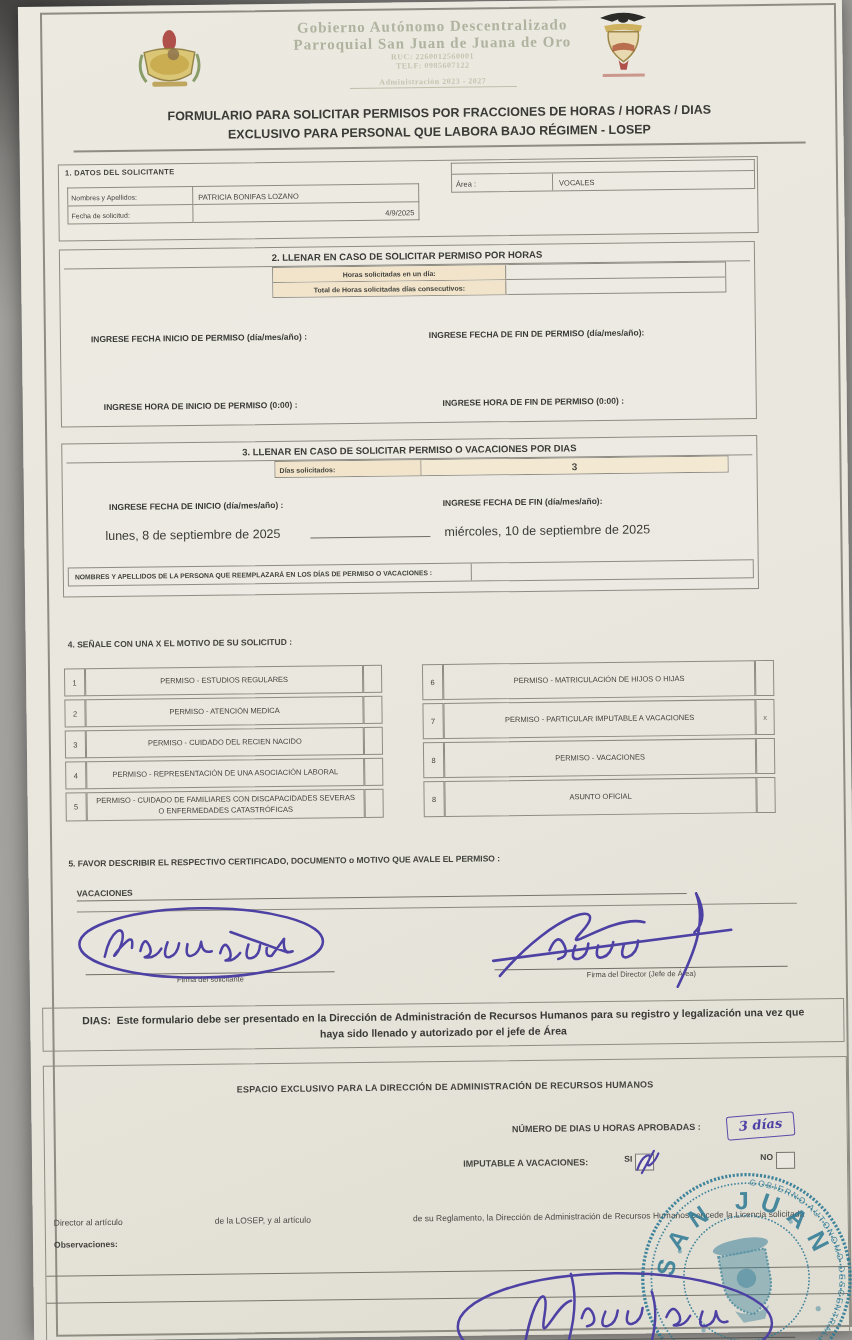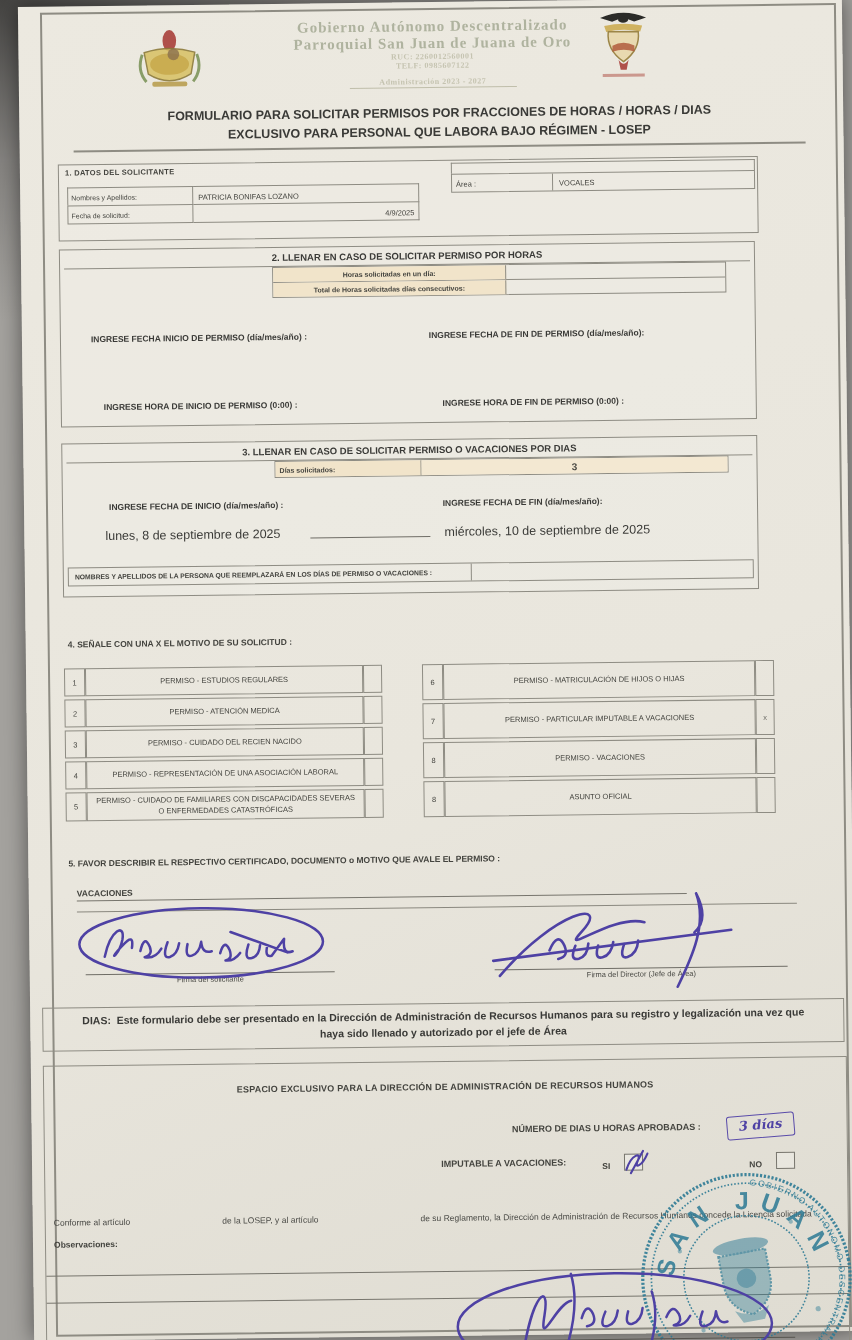--- a/index.html
+++ b/index.html
@@ -107,21 +107,21 @@
   .rrhh-head{font-size:9px;font-weight:bold;text-align:center;margin-top:20px;letter-spacing:.2px;}
   .apr-row{display:flex;justify-content:flex-end;align-items:center;margin:26px 52px 0 0;}
   .apr-lab{font-size:9px;font-weight:bold;}
   .apr-box{margin-left:26px;width:66px;height:22px;border:1.6px solid #5a4caa;border-radius:3px;
     transform:rotate(-4deg);color:#4e41a4;font-size:13px;font-style:italic;font-weight:bold;
     text-align:center;line-height:20px;font-family:"DejaVu Serif",serif;}
   .imp-row{display:flex;justify-content:flex-end;align-items:center;margin:14px 52px 0 0;gap:10px;}
   .imp-lab{font-size:9px;font-weight:bold;margin-right:26px;}
   .chk{width:17px;height:15px;border:1px solid #77756d;position:relative;background:rgba(255,255,255,.25);}
   .chk svg{position:absolute;left:-4px;top:-8px;}
-  .si-group,.no-group{display:flex;align-items:flex-end;gap:14px;font-size:8.5px;font-weight:bold;}
+  .si-group,.no-group{display:flex;align-items:flex-start;gap:3px;font-size:8.5px;font-weight:bold;}
   .no-group{margin-left:96px;}
   .conf-row{margin:40px 10px 0 8px;font-size:8.5px;color:#4a4a46;}
   .gap1{display:inline-block;width:92px;}
   .gap2{display:inline-block;width:102px;}
   .obs{margin:12px 0 0 8px;font-size:8.5px;font-weight:bold;}
   .ruleline{border-bottom:1px solid #77756d;margin-top:26px;}
   .sig-c{position:absolute;left:408px;bottom:22px;width:340px;text-align:center;}
   .sig-c .line{border-top:1.4px solid #55534e;}
   .sig-c .sl{font-size:7.2px;margin-top:1px;}
   .stamp{position:absolute;right:-6px;bottom:-16px;width:216px;height:216px;opacity:.9;transform:rotate(-10deg);}
@@ -344,21 +344,21 @@
             </svg>
           </span>
         </div>
         <div class="no-group">
           <span>NO</span>
           <span class="chk"></span>
         </div>
       </div>
 
       <div class="conf-row">
-        <span>Conforme al artículo</span><span class="gap1"></span><span>de la LOSEP, y al artículo</span><span class="gap2"></span><span>de su Reglamento, la Dirección de Administración de Recursos Humanos concede la Licencia solicitada</span>
+        <span>Director al artículo</span><span class="gap1"></span><span>de la LOSEP, y al artículo</span><span class="gap2"></span><span>de su Reglamento, la Dirección de Administración de Recursos Humanos concede la Licencia solicitada</span>
       </div>
 
       <div class="obs">Observaciones:</div>
       <div class="ruleline"></div>
       <div class="ruleline"></div>
 
       <svg class="stamp" viewBox="0 0 200 200">
         <defs>
           <path id="arcTop" d="M32,104 A68,68 0 0 1 168,104"></path>
           <path id="ringP" d="M100,14 A86,86 0 1 1 99.9,14"></path>

